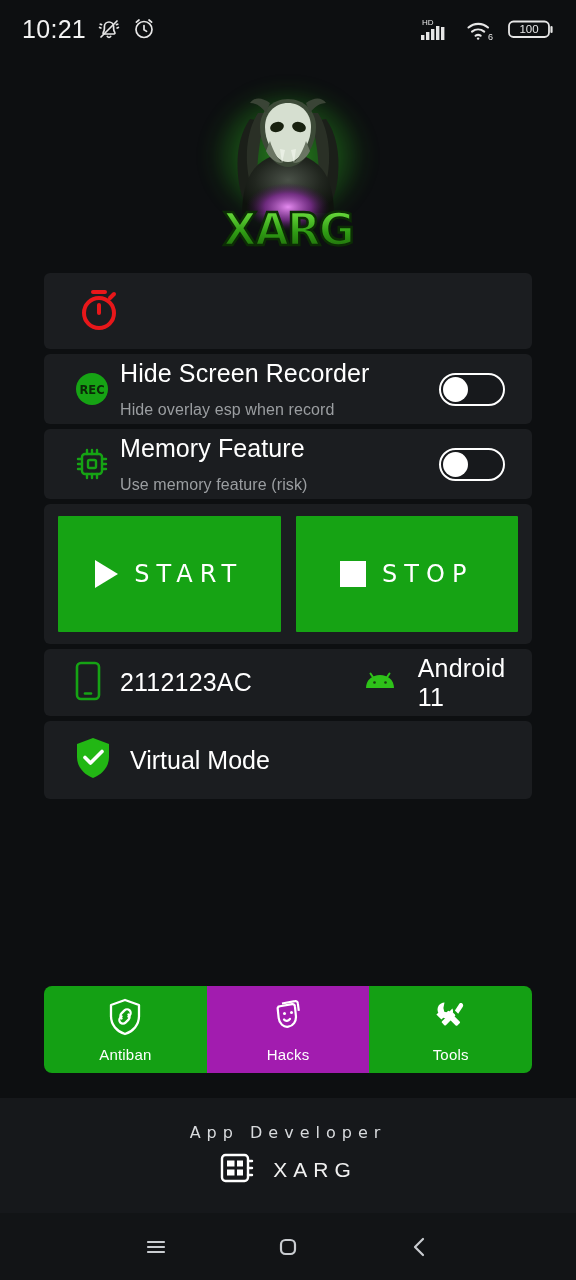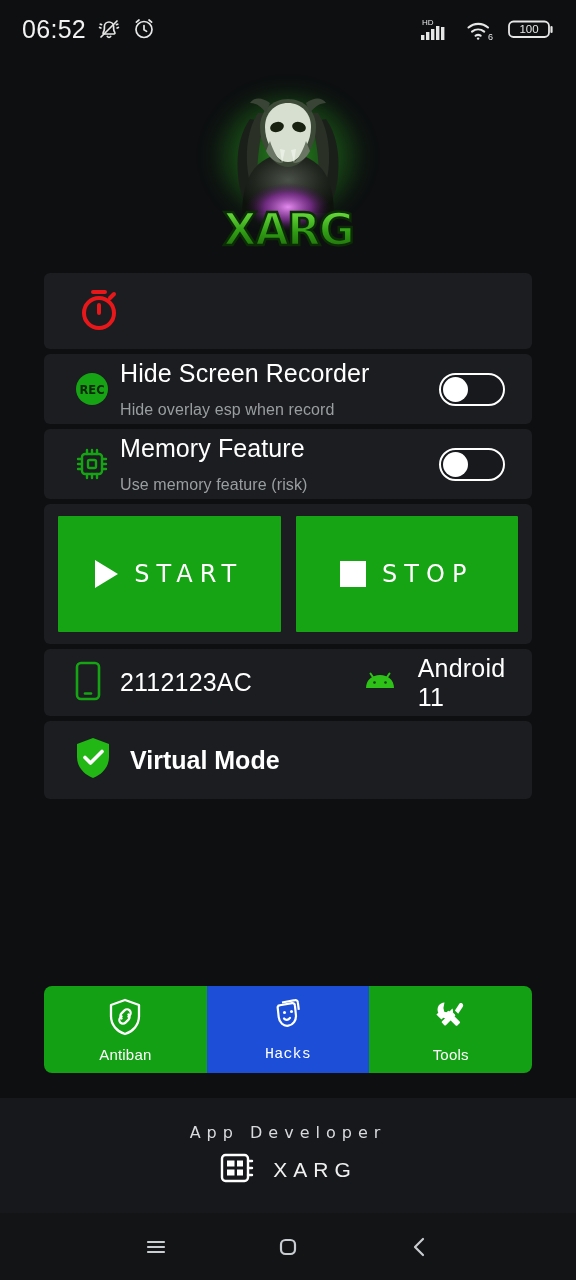--- a/index.html
+++ b/index.html
@@ -81,35 +81,35 @@
     width:0; height:0; border-left:23px solid #fff;
     border-top:14px solid transparent; border-bottom:14px solid transparent;
   }
   .sq { width:26px; height:26px; background:#fff; }
 
   
   .dev-card { height:67px; display:flex; align-items:center; padding-left:30px; }
   .dev-item { display:flex; align-items:center; gap:18px; }
   .dev-text { font-size:25px; color:#ffffff; letter-spacing:.2px; }
   .dev-gap { width:112px; }
-  .vm-card { height:78px; display:flex; align-items:center; padding-left:30px; gap:18px;font-weight:bold; }
+  .vm-card { height:78px; display:flex; align-items:center; padding-left:30px; gap:18px; }
   .vm-text { font-size:25px; color:#ffffff; }
 
   
   .tabbar {
     position:absolute; left:44px; right:44px; top:986px;
     height:87px; border-radius:8px; overflow:hidden;
     display:flex;
   }
   .tab {
     flex:1; display:flex; flex-direction:column; align-items:center;
     justify-content:center; gap:5px; cursor:pointer;
     background:#14a014;
   }
-  .tab.active { background:#1d4ed8;font-family:Liberation Mono, monospace; }
+  .tab.active { background:#a21caf; }
   .tab-lbl { color:#ffffff; font-size:15px; letter-spacing:.2px; }
 
   
   .footer {
     position:absolute; left:0; right:0; top:1098px; height:115px;
     background:#16181b;
     display:flex; flex-direction:column; align-items:center; justify-content:center; gap:9px;
   }
   .footer-title {
     color:#d8dadd; font-size:16px; letter-spacing:6px;
@@ -126,21 +126,21 @@
   }
   .nav-btn { cursor:pointer; display:flex; align-items:center; justify-content:center; width:60px; height:60px; }
 </style>
 </head>
 <body>
 
 <div class="phone">
 
   <div class="statusbar">
     <div class="sb-left">
-      <span class="sb-time">06:52</span>
+      <span class="sb-time">10:21</span>
       <span>
         <svg class="icon-svg" width="24" height="24" viewBox="0 0 24 24" fill="none" stroke="#e6e6e6" stroke-width="1.7" stroke-linecap="round">
           <path d="M7 17h10a1 1 0 0 0 .8-1.6C17 14.2 16.6 13 16.6 11.4V9.6a4.6 4.6 0 0 0-9.2 0v1.8c0 1.6-.4 2.8-1.2 4A1 1 0 0 0 7 17z"></path>
           <path d="M10.3 19.4a2 2 0 0 0 3.4 0"></path>
           <path d="M4 20 20 4"></path>
           <path d="M2.6 10.4 3.9 11M3.3 7.2l1.3.4M21.4 10.4 20.1 11M20.7 7.2l-1.3.4"></path>
         </svg>
       </span>
       <span>
         <svg class="icon-svg" width="24" height="24" viewBox="0 0 24 24" fill="none" stroke="#e6e6e6" stroke-width="1.7" stroke-linecap="round">

